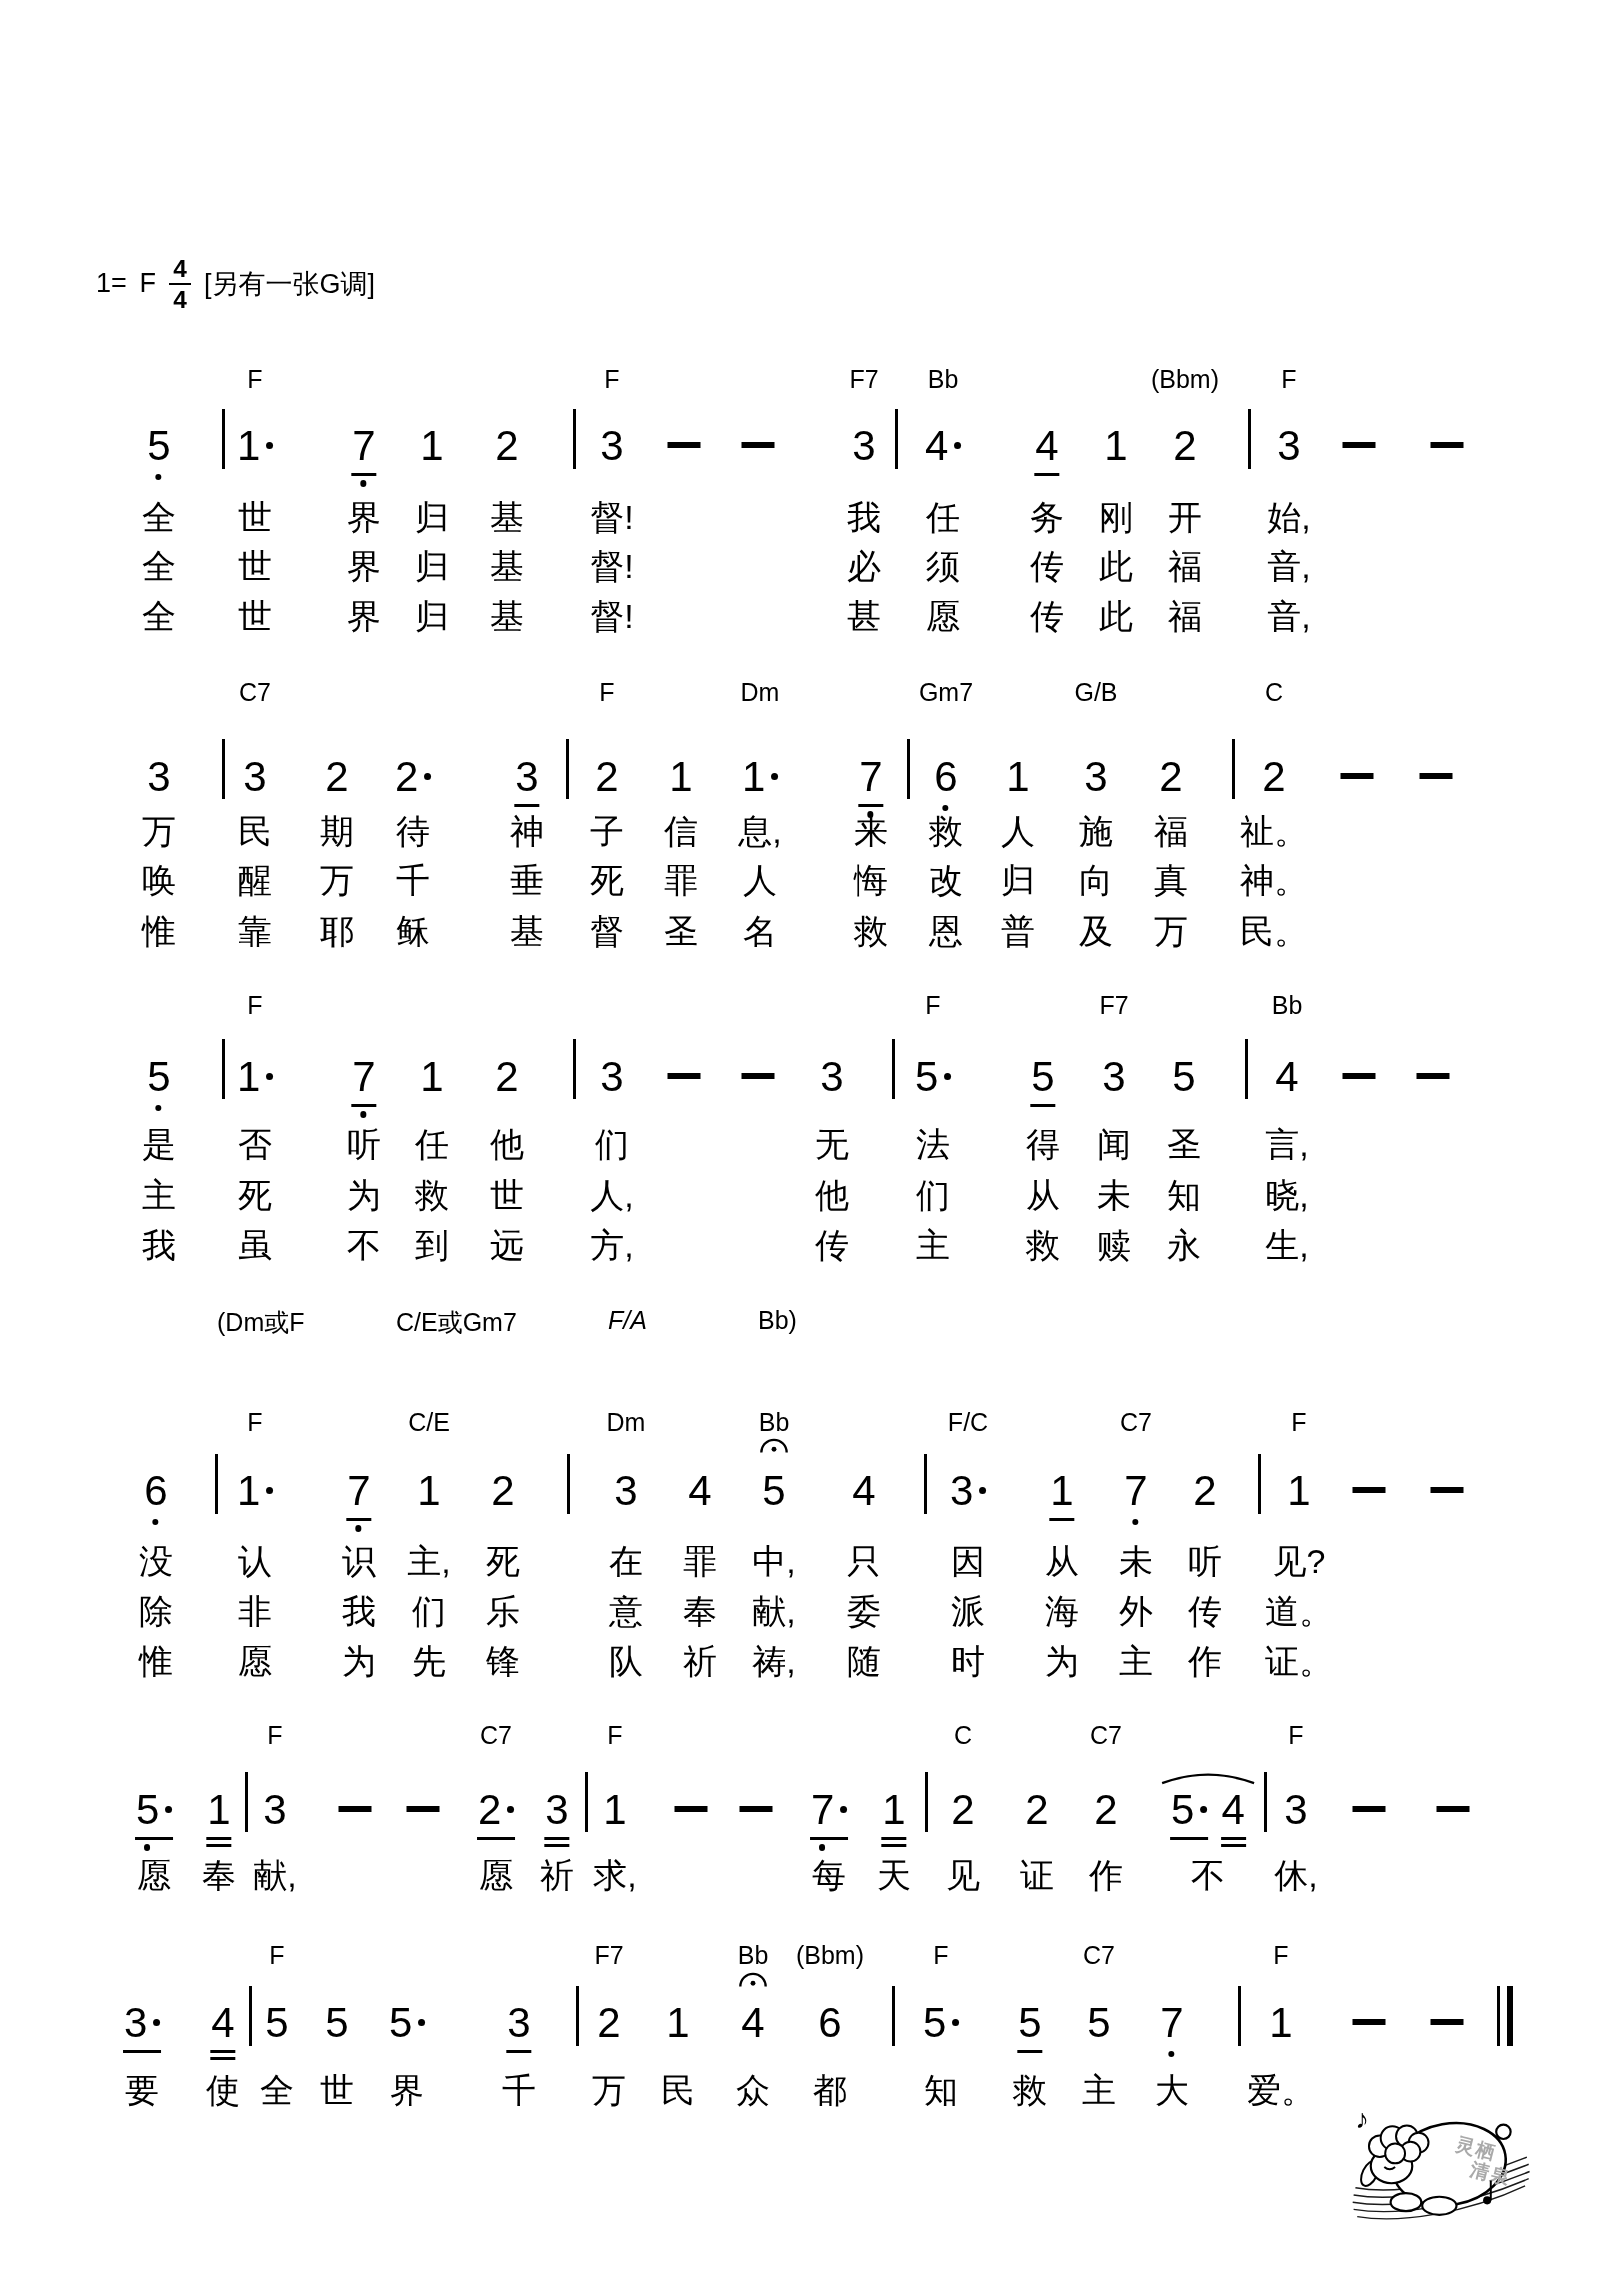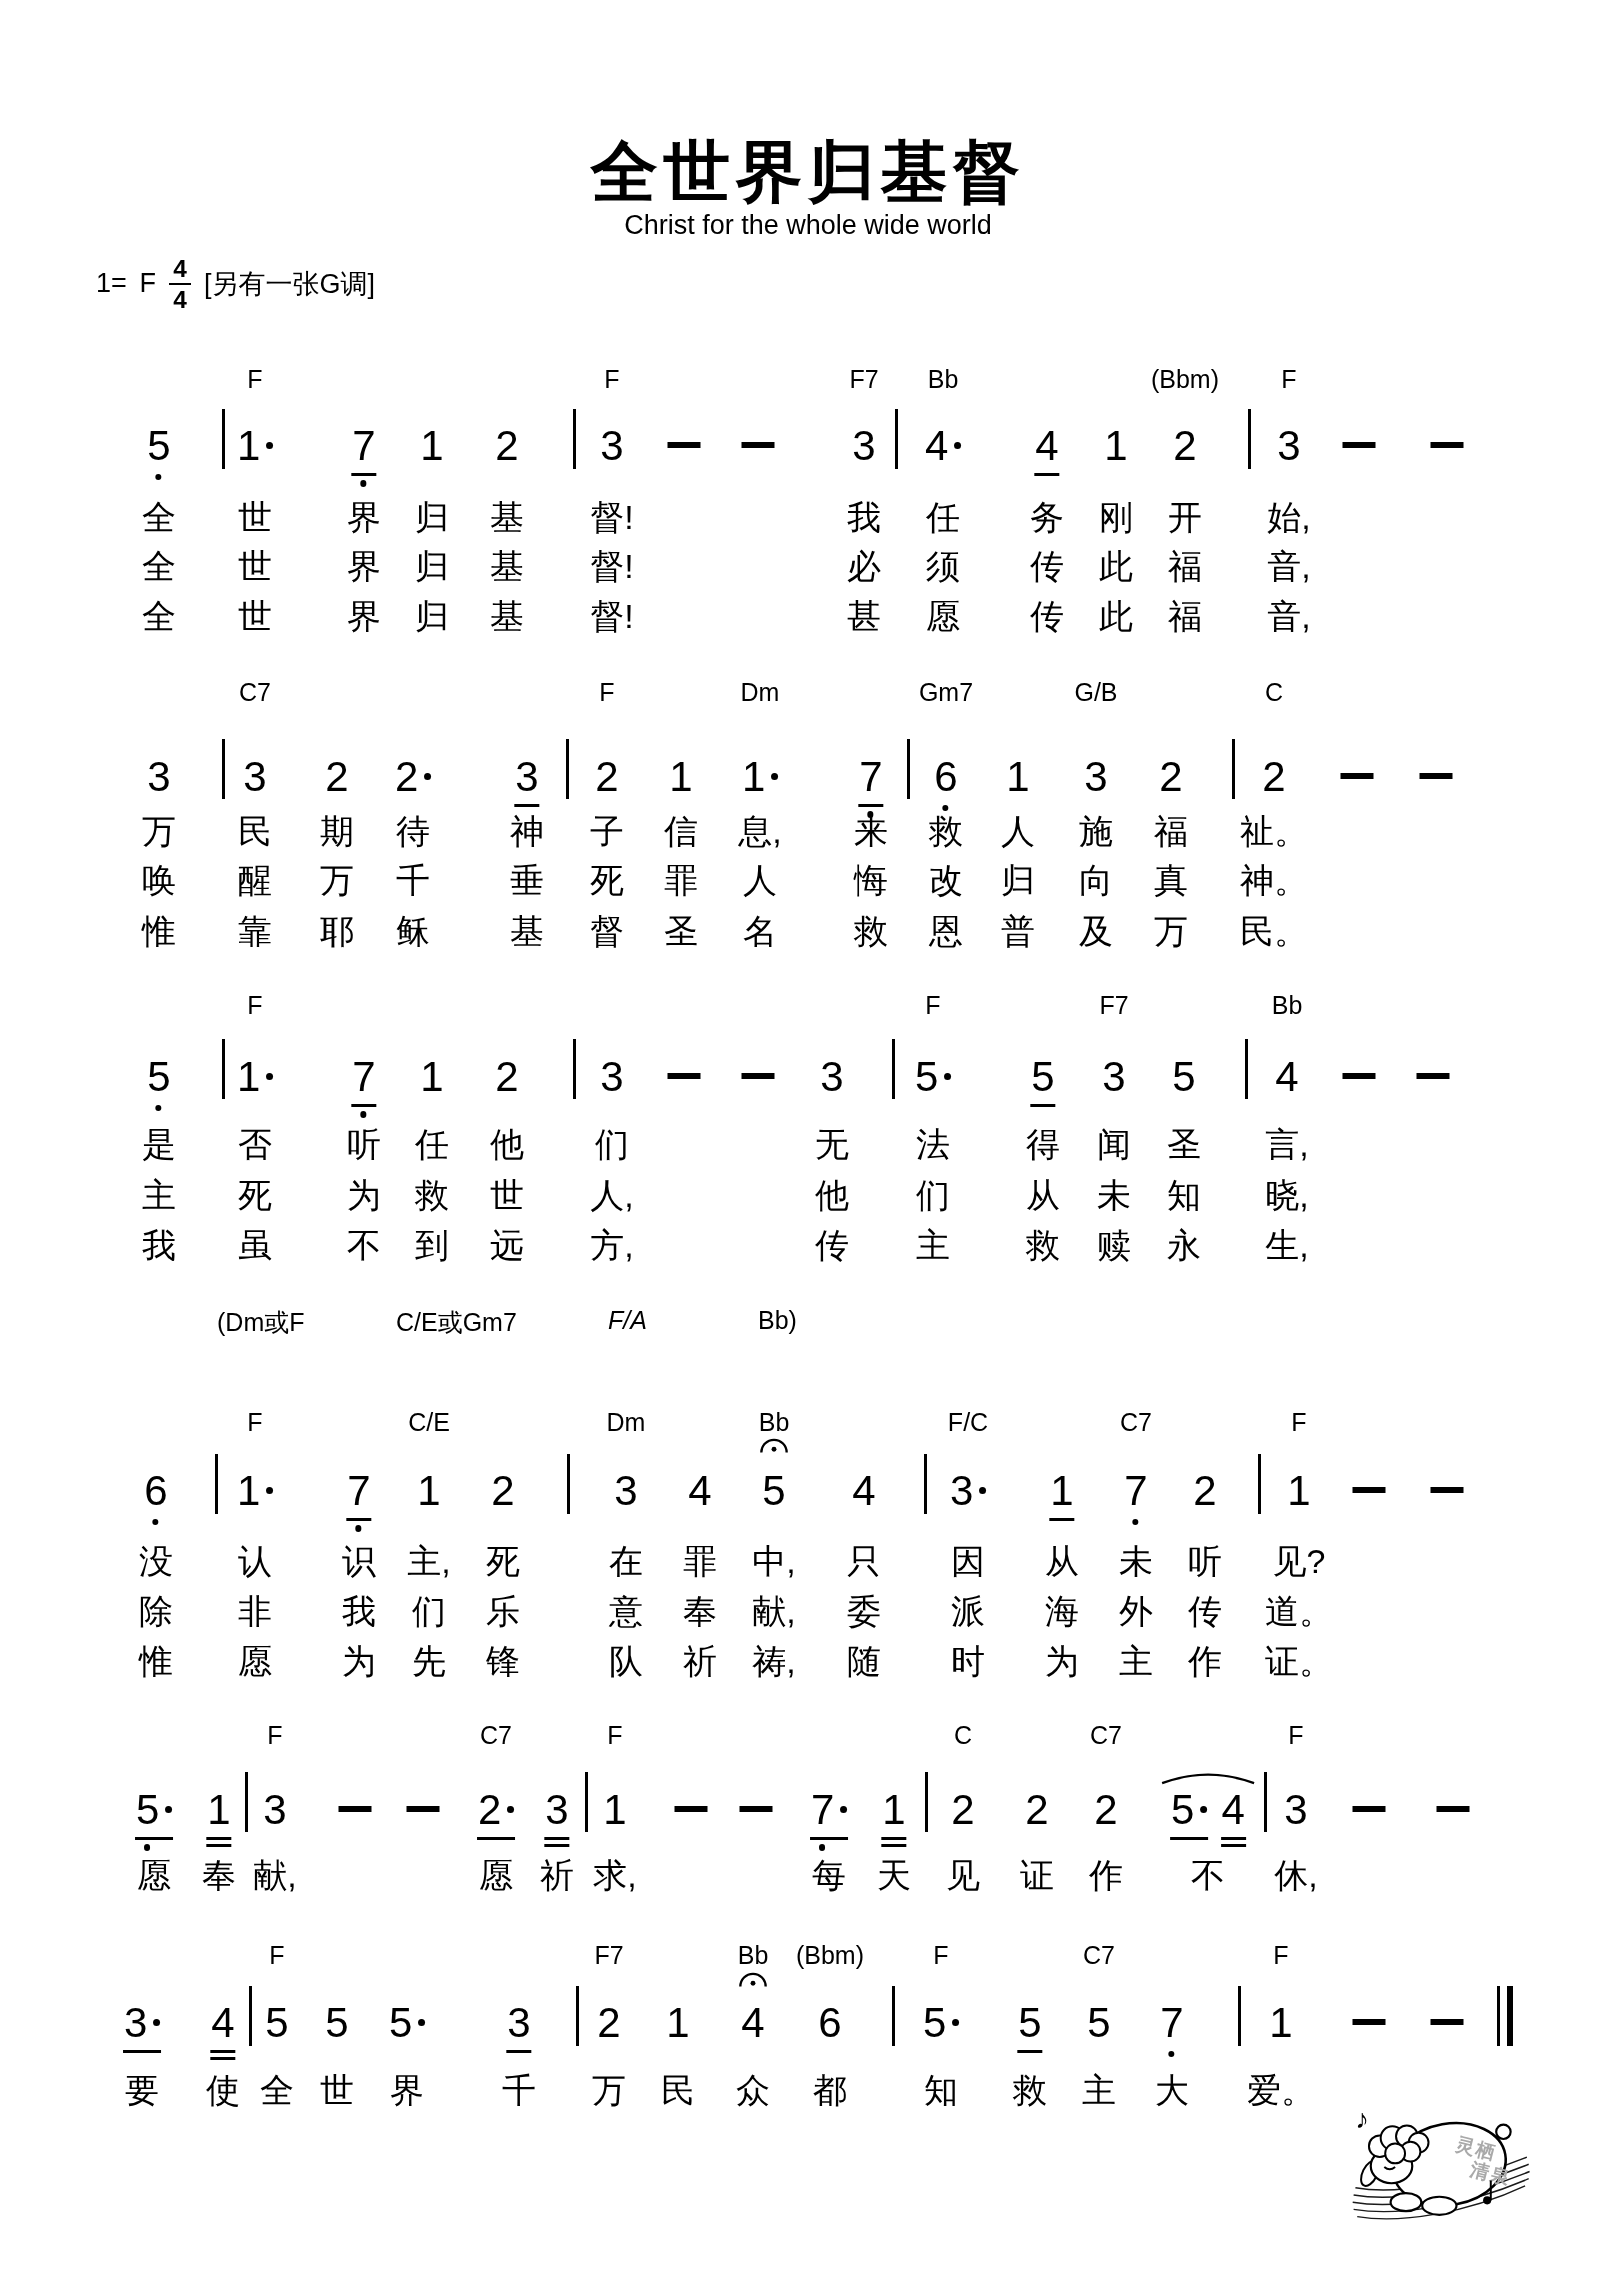--- a/index.html
+++ b/index.html
@@ -31,22 +31,20 @@
   .lyr{position:absolute;transform:translateX(-50%);font-size:34px;line-height:40px;white-space:nowrap;}
   .ferm{position:absolute;transform:translateX(-50%);}
   .slurw{position:absolute;top:-22px;left:50%;transform:translateX(-50%);}
   .logo{position:absolute;left:1350px;top:2099px;}
   .logotext{font-size:21px;fill:#a9a9a9;font-weight:bold;letter-spacing:2px;}
 </style>
 </head>
 <body>
 
 <div class="page">
-  <div class="title">全世界归基督</div>
-  <div class="subtitle">Christ for the whole wide world</div>
   <div class="keyline">
     <span>1=</span>
     <span class="keyF">F</span>
     <span class="frac">
         <span class="ftop">4</span>
         <span class="fbot">4</span>
       </span>
     <span>[另有一张G调]</span>
   </div>
 

